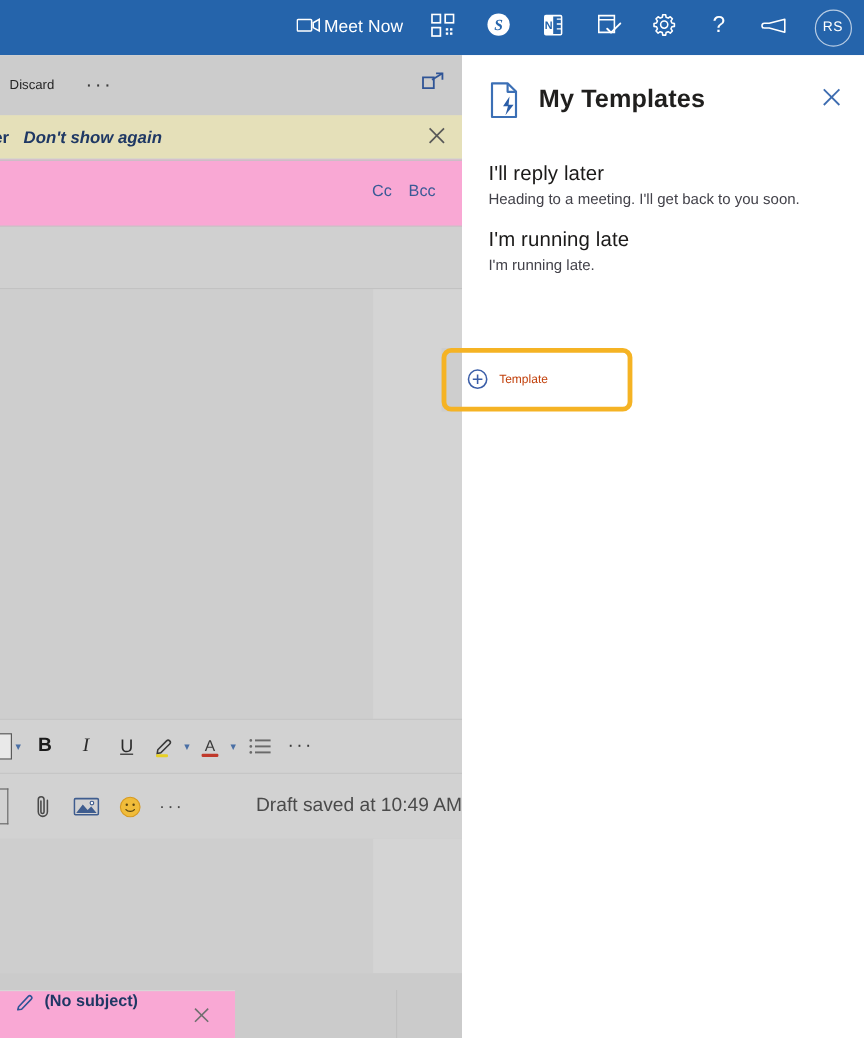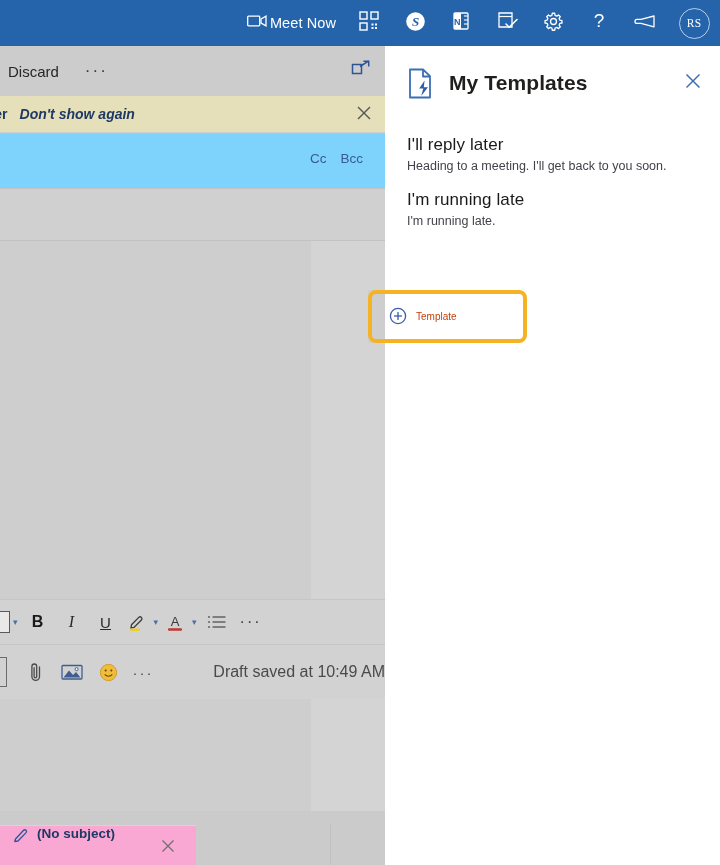--- a/index.html
+++ b/index.html
@@ -22,53 +22,53 @@
     color: #ffffff; cursor: pointer;
   }
   .suite-meetnow { padding: 0 10px 0 6px; gap: 3px; }
   .suite-meetnow .mn-label { font-size: 14.5px; color: #ffffff; letter-spacing: .1px; }
   .suite-icon { width: 46px; }
   .suite-avatar { width: 52px; }
   .avatar-circle {
     width: 31px; height: 31px; border-radius: 50%;
     border: 1.4px solid #b9cde4; color: #ffffff;
     font-size: 11.5px; letter-spacing: .3px;
-    display: flex; align-items: center; justify-content: center; font-family: Liberation Serif, serif;
+    display: flex; align-items: center; justify-content: center;
   }
 
   
   .left-pane {
     position: absolute; left: 0; top: 46px; width: 385px; height: 819px;
     background: #d0d0d0; overflow: hidden;
   }
   .compose-cmdbar {
     position: absolute; left: 0; top: 0; width: 385px; height: 50px;
     background: #cccccc;
     display: flex; align-items: center;
   }
-  .cmd-discard { font-size: 15px; color: #262626; padding-left: 8px; cursor: pointer; }
+  .cmd-discard { font-size: 11px; color: #262626; padding-left: 8px; cursor: pointer; }
   .cmd-ellipsis { font-size: 17px; color: #3b3b3b; padding-left: 26px; letter-spacing: 2px; cursor: pointer; }
   .cmd-popout { position: absolute; right: 14px; top: 14px; cursor: pointer; }
 
   .notice-bar {
     position: absolute; left: 0; top: 50px; width: 385px; height: 36px;
     background: #e5e0b9;
     display: flex; align-items: center;
   }
   .notice-link {
     font-size: 14px; color: #1f3864; font-weight: bold; cursor: pointer;
     white-space: nowrap;
   }
   .notice-link.first { margin-left: -22px; }
   .notice-link.second { margin-left: 12px; font-style: italic; }
   .notice-close { position: absolute; right: 12px; top: 8px; cursor: pointer; }
 
   .recip-row {
     position: absolute; left: 0; top: 87px; width: 385px; height: 56px;
-    background: #7dd3fc; border-bottom: 1px solid #c2c2c2; padding-left: 32px;
+    background: #f9a8d4; border-bottom: 1px solid #c2c2c2; padding-left: 32px;
   }
   .recip-row::before {
     content:""; position:absolute; left:0; top:0; width:385px; height:1px; background:#c2c2c2;
   }
   .cc-bcc { position: absolute; right: 22px; top: 18px; display: flex; gap: 14px; }
   .cc-bcc span { font-size: 13.5px; color: #3a5a96; cursor: pointer; }
 
   .subject-row {
     position: absolute; left: 0; top: 143px; width: 385px; height: 52px;
     background: #d0d0d0; border-bottom: 1px solid #c2c2c2;

